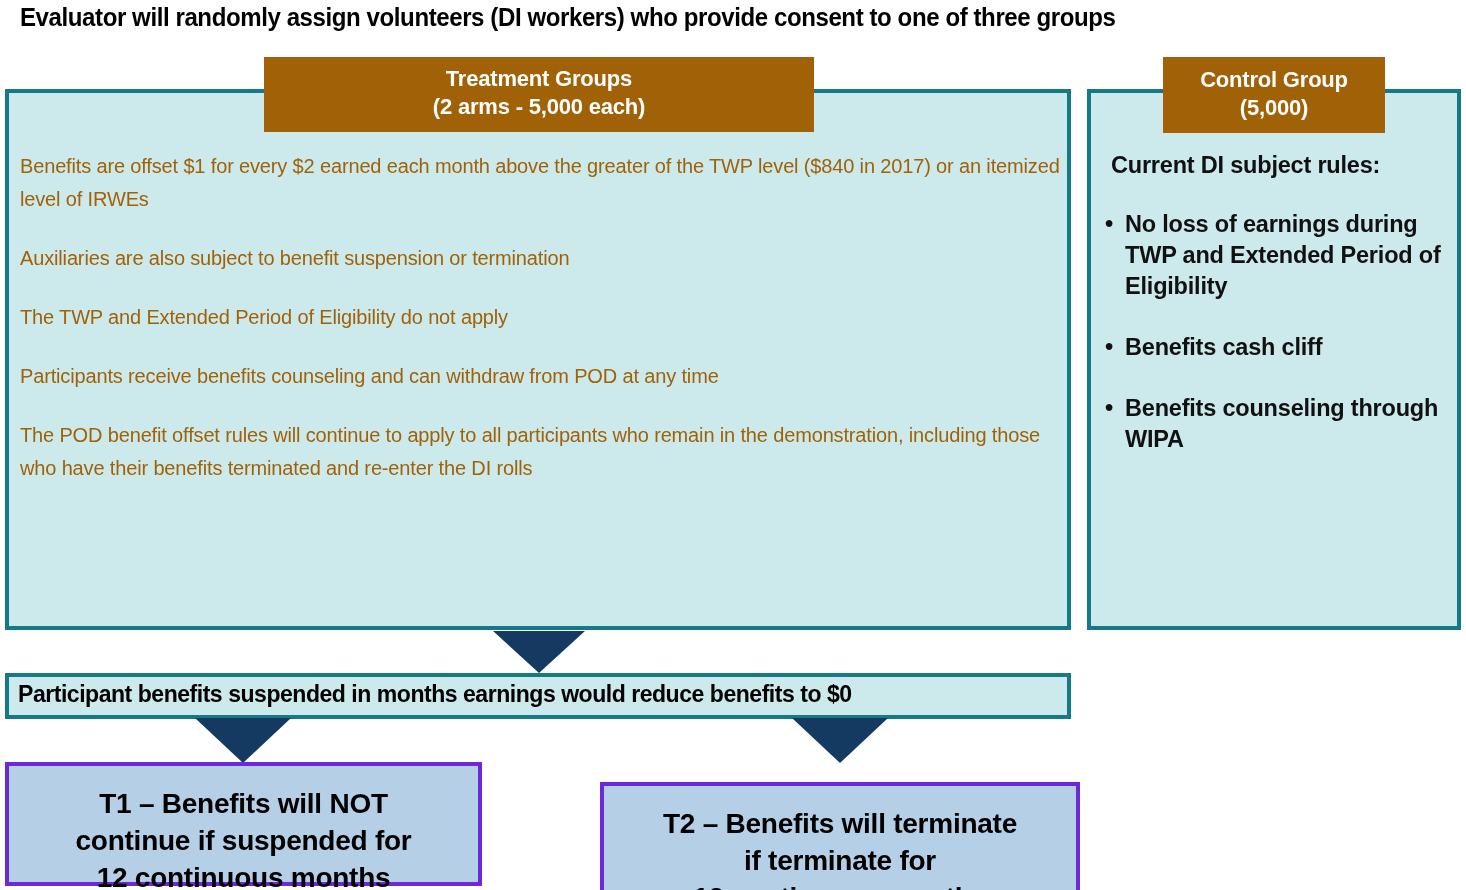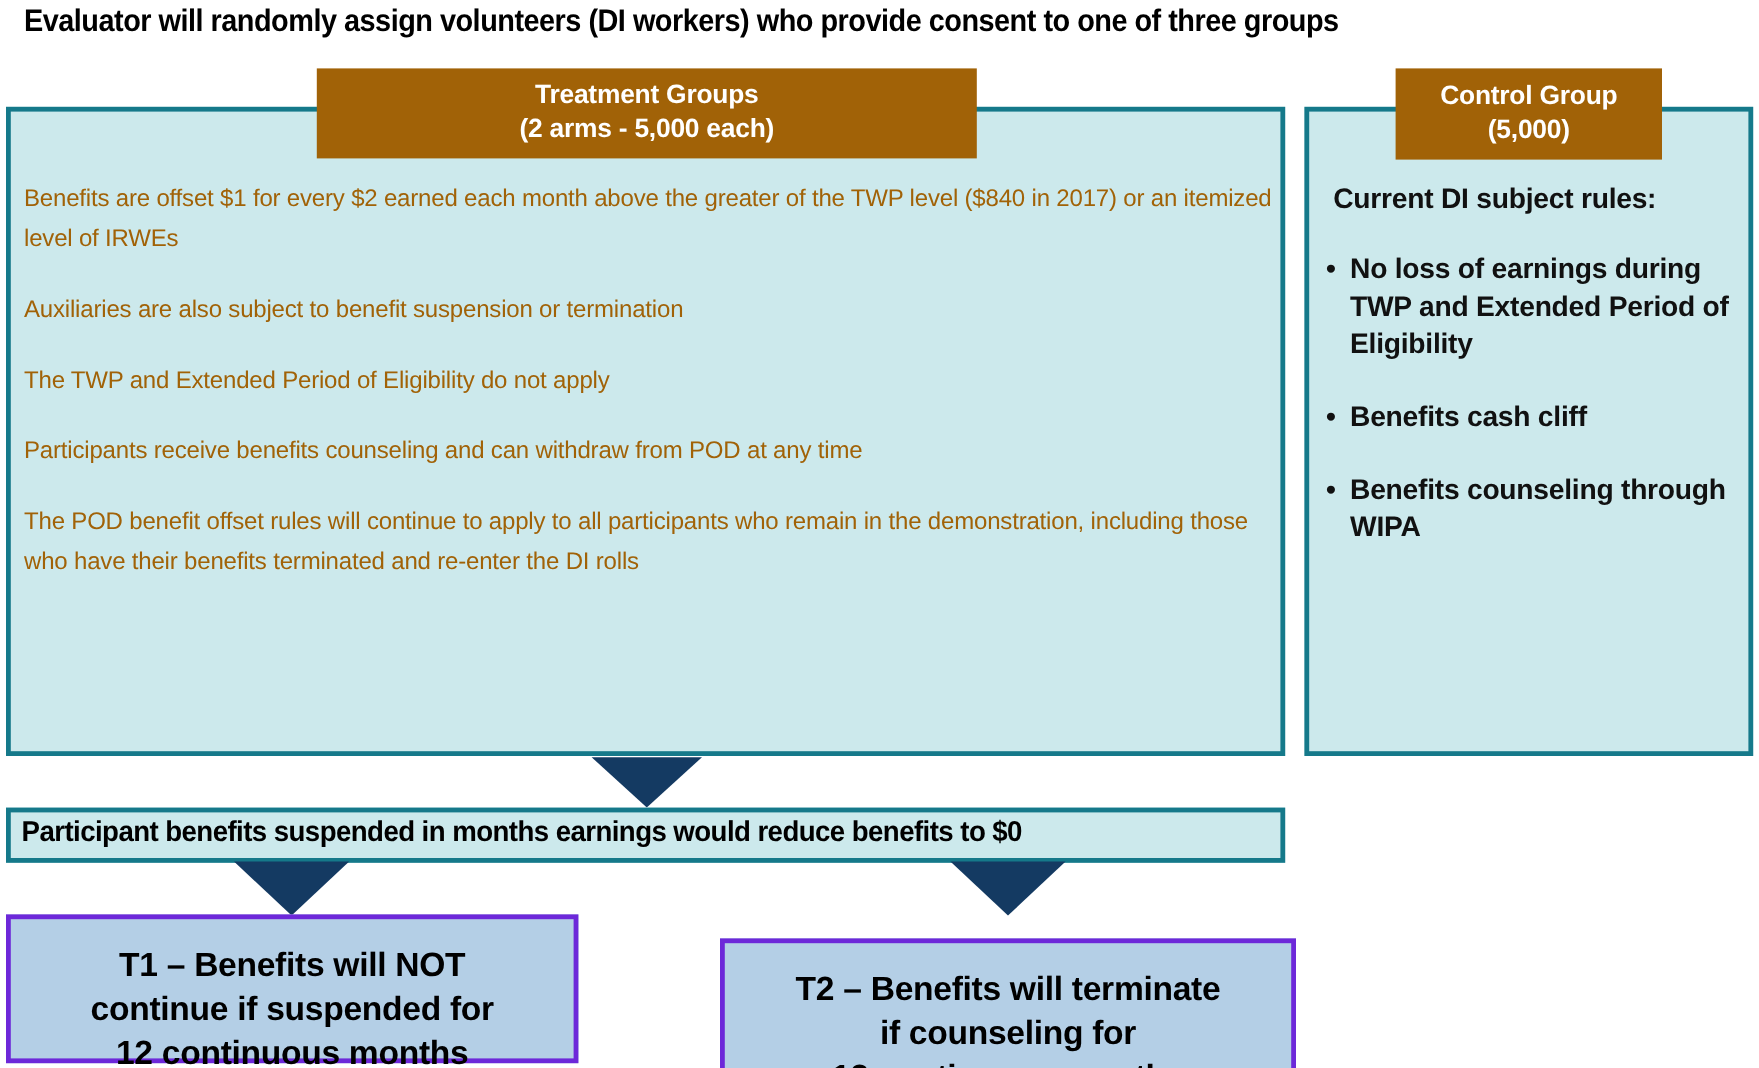--- a/index.html
+++ b/index.html
@@ -274,17 +274,17 @@
   <div id="arrow-to-t2" class="down-arrow"></div>
 
   <div id="t1-box" class="outcome-box">
     <div>T1 – Benefits will NOT</div>
     <div>continue if suspended for</div>
     <div>12 continuous months</div>
   </div>
 
   <div id="t2-box" class="outcome-box">
     <div>T2 – Benefits will terminate</div>
-    <div>if counseling for</div>
+    <div>if terminate for</div>
     <div>12 continuous months</div>
   </div>
 
 </div>
 
 </body></html>

